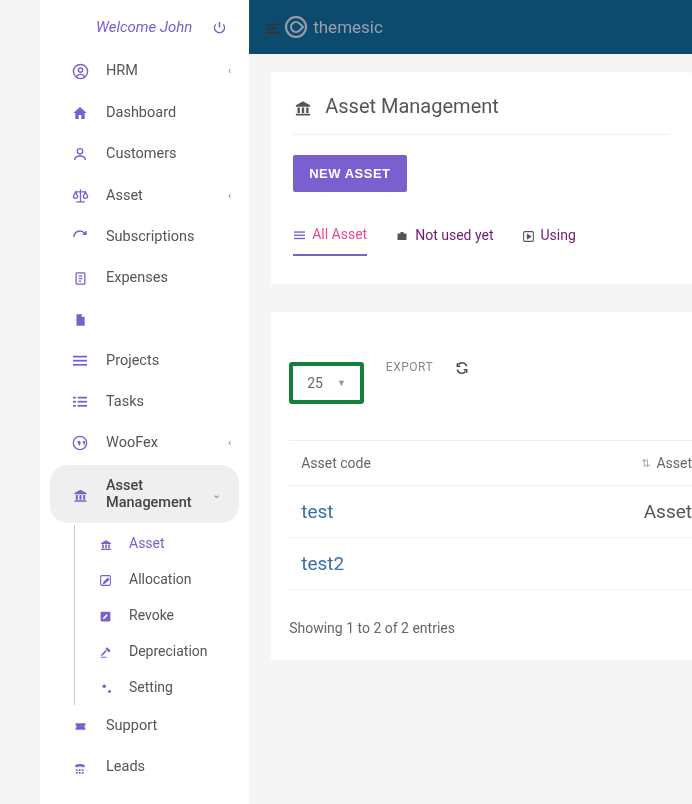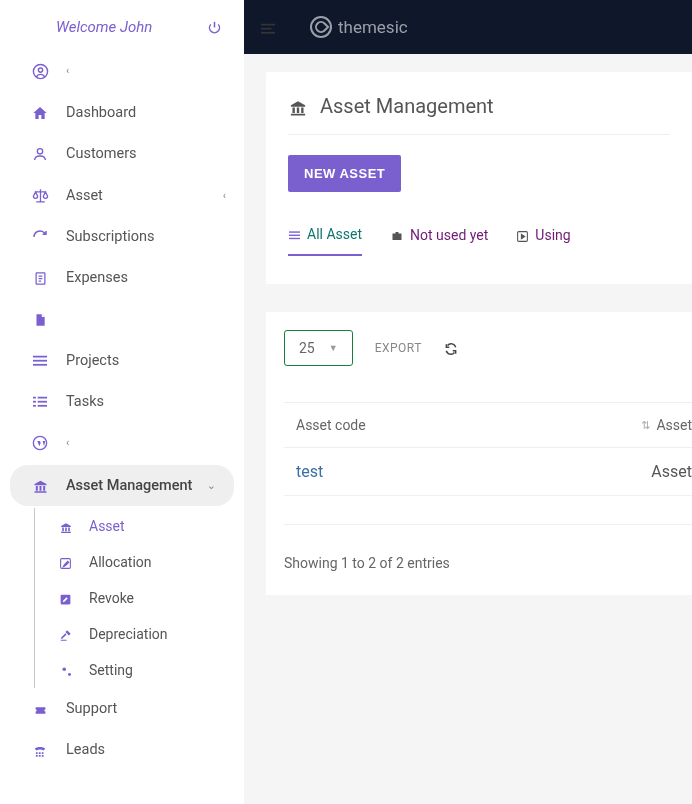--- a/index.html
+++ b/index.html
@@ -1,62 +1,62 @@
 <!DOCTYPE html>
 <html><head>
 <meta charset="utf-8">
 <style>
   * { margin: 0; padding: 0; box-sizing: border-box; }
   body { font-family: -apple-system, BlinkMacSystemFont, "Segoe UI", Roboto, sans-serif; font-size: 14px; color: #555; background: #f5f5f5; width: 692px; height: 804px; overflow: hidden; }
-  .app { display: flex; width: 100%; height: 100%; }
+  .app { display: flex; width: 100%; height: 100%; padding-left: 40px; }
   .sidebar { width: 244px; background: #fff; padding-top: 18px; }
   .welcome-row { display: flex; align-items: center; justify-content: space-between; padding: 0 22px 14px 56px; }
   .welcome { font-style: italic; color: #7a5fcf; font-size: 15px; }
   .power { color: #7a5fcf; }
   .nav-item { display: flex; align-items: center; padding: 12px 18px 12px 28px; cursor: pointer; color: #555; }
   .nav-item .icon { width: 24px; text-align: center; color: #7a5fcf; margin-right: 14px; }
   .nav-item .label { flex: 1; font-size: 14.5px; }
   .nav-item .chev { color: #888; font-size: 11px; }
   .nav-item.active { background: #efefef; border-radius: 18px; margin: 2px 10px; padding-left: 18px; }
   .nav-item.active .label { color: #444; font-weight: 500; }
   .subnav { margin-left: 34px; border-left: 1px solid #c8c8c8; padding-left: 0; }
   .sub-item { display: flex; align-items: center; padding: 10px 12px 10px 24px; cursor: pointer; }
   .sub-item .icon { width: 20px; color: #7a5fcf; margin-right: 10px; font-size: 13px; }
   .sub-item .label { color: #555; font-size: 14px; }
   .sub-item.selected .label { color: #7a5fcf; }
   .main { flex: 1; display: flex; flex-direction: column; }
-  .topbar { display: flex; align-items: center; height: 54px; padding-left: 16px; gap: 34px; background: #0f172a; text-align: right; }
+  .topbar { display: flex; align-items: center; height: 54px; padding-left: 16px; gap: 4px; background: #0c4a6e; text-align: right; }
   .hamburger { font-size: 18px; color: #333; cursor: pointer; }
   .logo { display: flex; align-items: center; gap: 6px; color: #9aa0aa; font-size: 17px; }
   .logo-badge { width: 22px; height: 22px; border-radius: 50%; border: 2px solid #9aa0aa; position: relative; }
   .logo-badge::after { content: ''; position: absolute; inset: 3px; border: 2px solid #9aa0aa; border-radius: 50% 0 50% 50%; transform: rotate(45deg); }
   .content { padding: 18px 0 0 22px; }
   .panel { background: #fff; padding: 22px 22px 28px 22px; border-radius: 2px; margin-right: 0; }
   .panel-title-row { display: flex; align-items: center; gap: 12px; font-size: 20px; color: #555; }
   .panel-title-row .icon { color: #555; font-size: 18px; }
   .divider { border: none; border-top: 1px solid #eee; margin: 16px 0 20px 0; }
   .new-btn { background: #7a5fcf; color: #fff; border: none; padding: 11px 16px; font-size: 13px; font-weight: 600; letter-spacing: .5px; cursor: pointer; border-radius: 2px; }
   .tabs { display: flex; gap: 28px; margin-top: 34px; }
   .tab { display: flex; align-items: center; gap: 6px; padding-bottom: 12px; cursor: pointer; color: #701a75; white-space: nowrap; }
   .tab .icon { font-size: 13px; }
-  .tab.active { color: #0f766e; border-bottom: 2px solid #7a5fcf; }
+  .tab.active { color: #ec4899; border-bottom: 2px solid #7a5fcf; }
   .table-panel { background: #fff; margin-top: 28px; padding: 18px 0 24px 18px; position: relative; }
   .toolbar { display: flex; align-items: center; gap: 22px; }
-  .length-select { border: 1px solid #15803d; padding: 9px 14px; border-radius: 3px; display: flex; align-items: center; gap: 14px; color: #666; cursor: pointer; }
+  .length-select { border: 4px solid #15803d; padding: 9px 14px; border-radius: 3px; display: flex; align-items: center; gap: 14px; color: #666; cursor: pointer; margin-top: 32px; }
   .caret-down { font-size: 9px; color: #999; }
   .export-label { font-size: 12px; color: #888; letter-spacing: .5px; cursor: pointer; }
   .refresh { color: #555; cursor: pointer; }
   .table-area { margin-top: 36px; position: relative; }
   .table-head { display: flex; border: 1px solid #eee; border-left: none; border-right: none; }
   .th { padding: 14px 12px; color: #666; font-size: 14px; display: flex; align-items: center; gap: 6px; }
   .th-code { width: 340px; }
   .th-name { flex: 1; justify-content: flex-end; padding-right: 0; }
   .sort-icon { color: #aaa; font-size: 11px; }
   .trow { display: flex; border-bottom: 1px solid #f1f1f1; }
-  .td { padding: 14px 12px; font-size: 16px; }
+  .td { padding: 14px 12px; font-size: 19px; }
   .td-code { width: 340px; color: #3a6ea5; }
   .td-name { flex: 1; text-align: right; padding-right: 0; }
   .showing { margin-top: 30px; color: #666; font-size: 14px; }
   .export-menu-wrap { position: absolute; top: 18px; left: 378px; }
   svg { display: inline-block; vertical-align: middle; }
 </style>
 </head>
 <body>
 
 <div class="app">
@@ -70,20 +70,21 @@
           </svg>
       </span>
     </div>
 
     <div class="nav-item">
       <span class="icon"><svg width="17" height="17" viewBox="0 0 24 24" fill="none" stroke="#7a5fcf" stroke-width="2">
             <circle cx="12" cy="12" r="10"></circle>
             <circle cx="12" cy="10" r="3"></circle>
             <path d="M6 20c1.5-3 4-4 6-4s4.5 1 6 4"></path>
           </svg></span>
+      <span class="label">HRM</span>
       <span class="chev">‹</span>
     </div>
     <div class="nav-item">
       <span class="icon"><svg width="16" height="16" viewBox="0 0 24 24" fill="#7a5fcf">
             <path d="M12 3l10 9h-3v9h-5v-6H10v6H5v-9H2z"></path>
           </svg></span>
       <span class="label">Dashboard</span>
     </div>
     <div class="nav-item">
       <span class="icon"><svg width="16" height="16" viewBox="0 0 24 24" fill="none" stroke="#7a5fcf" stroke-width="2">
@@ -135,20 +136,21 @@
             <rect x="0" y="17" width="5" height="3"></rect>
             <rect x="8" y="17" width="16" height="3"></rect>
           </svg></span>
       <span class="label">Tasks</span>
     </div>
     <div class="nav-item">
       <span class="icon"><svg width="16" height="16" viewBox="0 0 24 24" fill="none" stroke="#7a5fcf" stroke-width="2">
             <circle cx="12" cy="12" r="10"></circle>
             <path d="M4 9h4l3 8 2-5-1-3h4l2 8 2-8" fill="#7a5fcf" stroke="none"></path>
           </svg></span>
+      <span class="label">WooFex</span>
       <span class="chev">‹</span>
     </div>
     <div class="nav-item active">
       <span class="icon"><svg width="17" height="16" viewBox="0 0 24 24" fill="#7a5fcf">
             <path d="M3 9l9-5 9 5v2H3zM5 12h3v7H5zm5.5 0h3v7h-3zM16 12h3v7h-3zM3 20h18v2H3z"></path>
           </svg></span>
       <span class="label">Asset Management</span>
       <span class="chev">⌄</span>
     </div>
 
@@ -281,20 +283,21 @@
             <div class="th th-name">
               <span class="sort-icon">⇅</span>
               <span>Asset</span>
             </div>
           </div>
           <div class="trow">
             <div class="td td-code">test</div>
             <div class="td td-name">Asset</div>
           </div>
           <div class="trow">
+            <div class="td td-code">test2</div>
             <div class="td td-name"></div>
           </div>
         </div>
 
         <div class="showing">Showing 1 to 2 of 2 entries</div>
       </div>
     </div>
   </main>
 </div>
 

